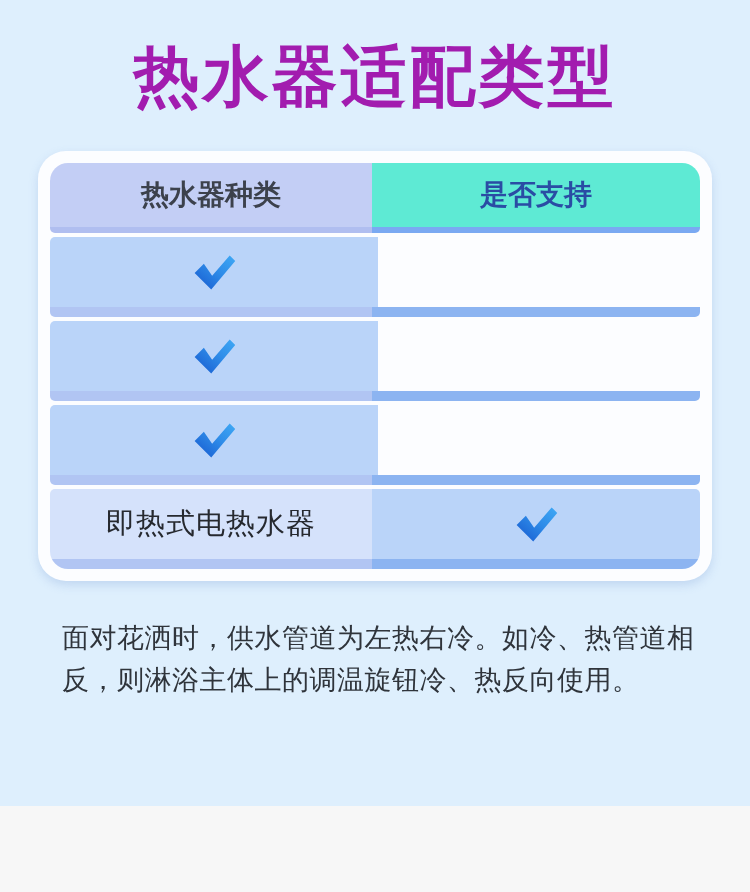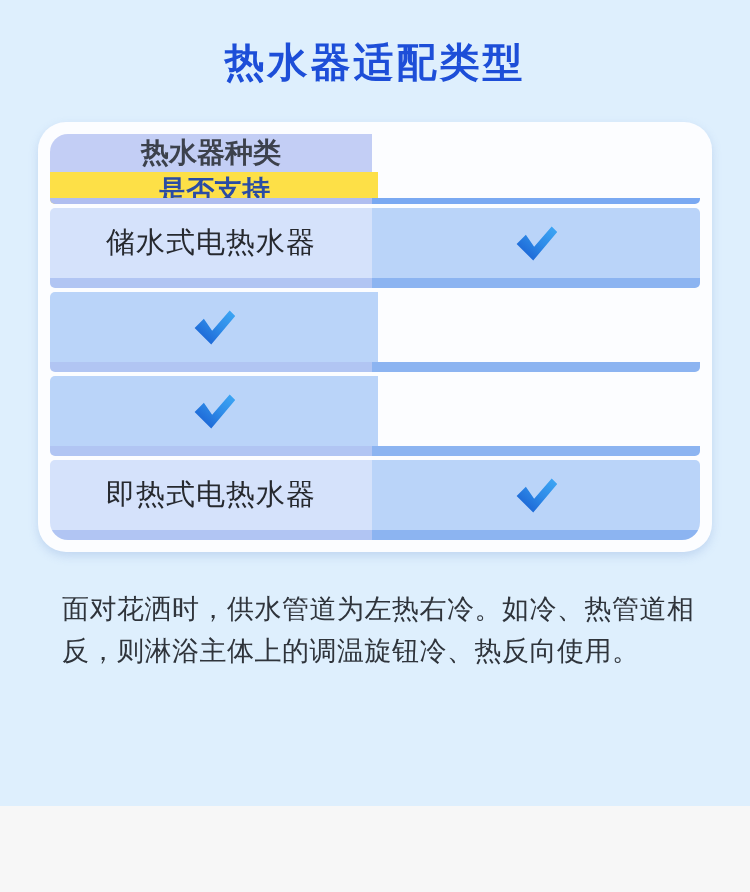--- a/index.html
+++ b/index.html
@@ -7,24 +7,24 @@
   body {
     font-family: "Liberation Sans", "DejaVu Sans", sans-serif;
     background: #F7F7F7;
   }
   .page { width: 750px; height: 892px; background: #F7F7F7; overflow: hidden; }
   .blue-panel { width: 750px; height: 806px; background: #DEEFFD; overflow: hidden; }
 
   .title {
     margin-top: 40px;
     text-align: center;
-    font-size: 40px;
+    font-size: 66px;
     font-weight: 800;
     letter-spacing: 3px;
-    color: #1d4ed8;
+    color: #a21caf;
     line-height: 1.1;
   }
 
   .table-card {
     width: 674px;
     margin: 38px auto 0;
     background: #FCFDFF;
     border-radius: 28px;
     padding: 12px;
     box-shadow: 0 4px 10px rgba(125, 160, 215, 0.30);
@@ -32,28 +32,28 @@
 
   .band { overflow: hidden; margin-bottom: 4px; }
   .band:last-child { margin-bottom: 0; }
   .band-main { display: flex; }
   .band-edge { display: flex; }
   .cleft, .eleft { width: 49.5%; }
   .cright, .eright { width: 50.5%; }
 
   
   .header-band { border-radius: 18px 18px 5px 5px; }
-  .header-band .band-main { height: 64px; flex-direction: column; }
+  .header-band .band-main { height: 64px; }
   .header-band .cleft {
     background: #C3CEF5; color: #3C414C;
     display: flex; align-items: center; justify-content: center;
     font-size: 28px; font-weight: bold;
   }
   .header-band .cright {
-    background: #fde047; color: #2A4CA4;
+    background: #5eead4; color: #2A4CA4;
     display: flex; align-items: center; justify-content: center;
     font-size: 28px; font-weight: bold;
   }
   .header-band .band-edge { height: 6px; }
   .header-band .eleft { background: #B0BEF0; }
   .header-band .eright { background: #7AA9F2; }
 
   
   .row-band { border-radius: 5px; }
   .row-band:last-child { border-radius: 5px 5px 18px 18px; }
@@ -111,21 +111,20 @@
           <div class="cright">是否支持</div>
         </div>
         <div class="band-edge">
           <div class="eleft"></div>
             <div class="eright"></div>
         </div>
       </div>
 
       <div class="band row-band">
         <div class="band-main">
-          <div class="cleft">储水式电热水器</div>
           <div class="cright">
             <svg class="check" viewBox="0 0 52 42">
               <path d="M5 22 L15 12 L24 25 L43 3 L49 9 L23 40 Z" fill="url(#ckgrad)"></path>
             </svg>
           </div>
         </div>
         <div class="band-edge">
           <div class="eleft"></div>
             <div class="eright"></div>
         </div>

